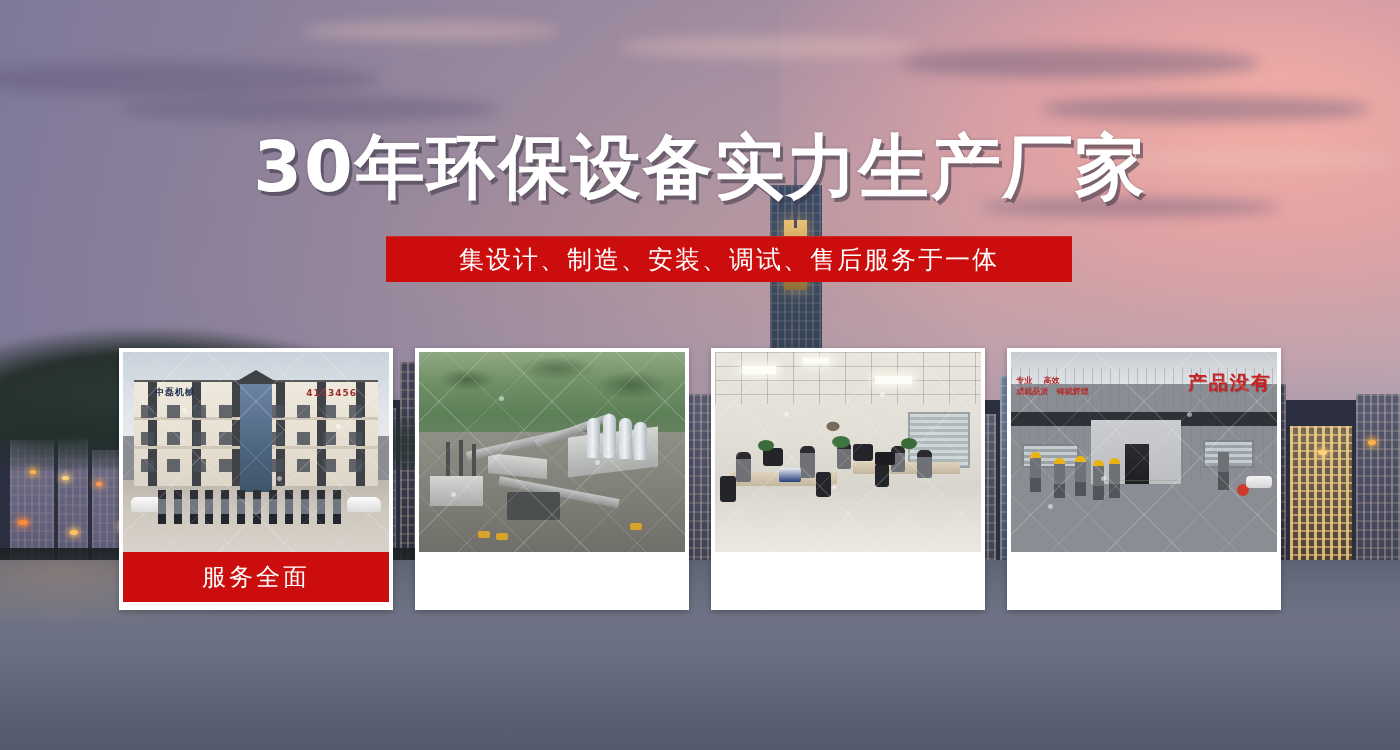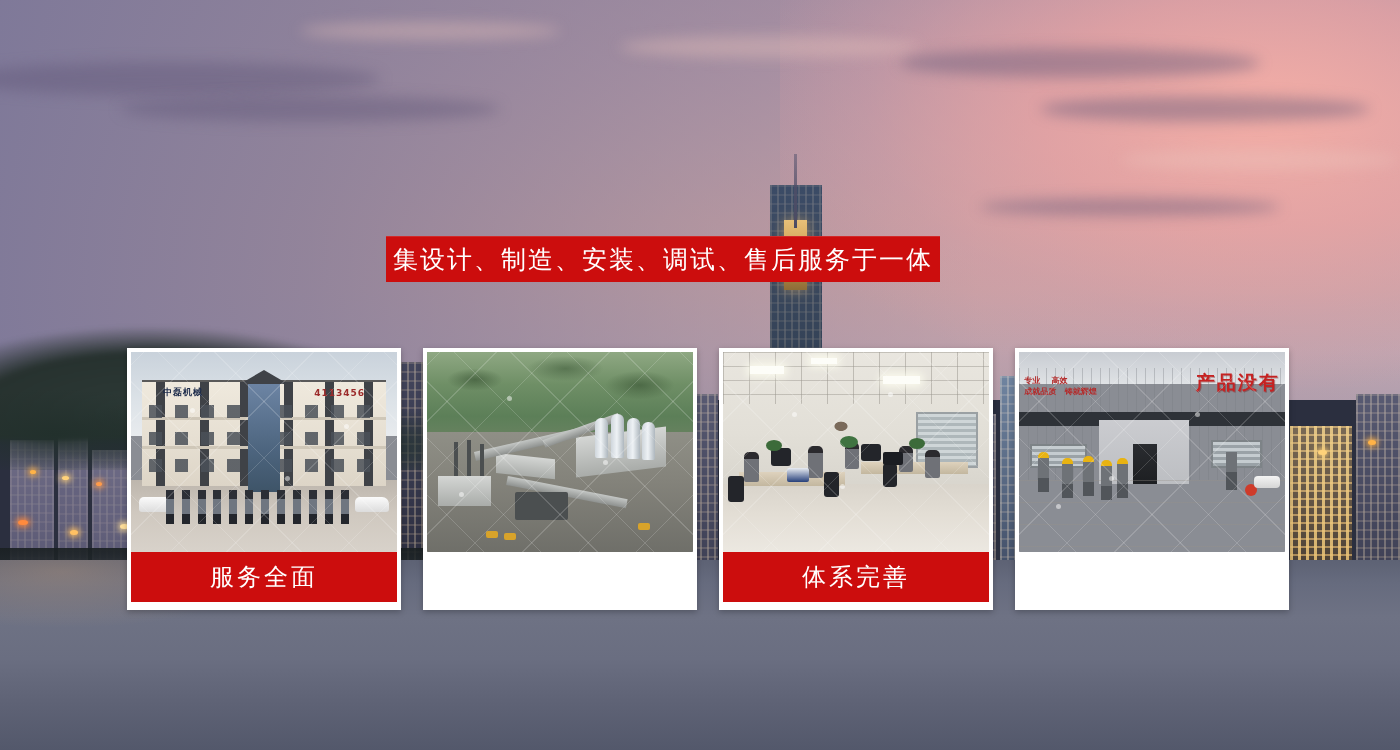--- a/index.html
+++ b/index.html
@@ -145,38 +145,38 @@
     letter-spacing: 2px;
     color: #ffffff;
     text-shadow: 3px 4px 0 rgba(58,52,70,0.55), 0 0 3px rgba(60,55,72,0.35);
     line-height: 1.12;
     white-space: nowrap;
   }
 
   
   .subbar {
     position: absolute; left: 386px; top: 236px;
-    width: 554px; height: 46px;
+    width: 686px; height: 46px;
     background: #cc0d0d;
     display: flex; align-items: center; justify-content: center;
     box-shadow: 0 1px 0 rgba(255,255,255,0.12) inset;
   }
   .subbar-text {
     color: #ffffff;
     font-size: 25px;
     font-weight: 500;
     letter-spacing: 2px;
     white-space: nowrap;
   }
 
   
   .cards {
     position: absolute; left: 119px; top: 348px;
     width: 1162px; height: 262px;
-    display: flex; justify-content: space-between; margin-left: 8px;
+    display: flex; justify-content: space-between;
   }
   .card {
     width: 274px;
     background: #ffffff;
     padding: 4px;
     box-sizing: border-box;
     display: flex; flex-direction: column;
     box-shadow: 0 2px 6px rgba(0,0,0,0.25);
   }
   .card-photo {
@@ -431,20 +431,21 @@
     <div class="lamp" style="left:1206px; top:444px; width:8px; height:5px; color:#ffda8c;"></div>
     <div class="lamp" style="left:1262px; top:436px; width:10px; height:5px; color:#ff9d45;"></div>
     <div class="lamp" style="left:1318px; top:450px; width:9px; height:5px; color:#ffd27a;"></div>
     <div class="lamp" style="left:1368px; top:440px; width:8px; height:5px; color:#ffb347;"></div>
   </div>
 
   <div class="shore"></div>
   <div class="water"></div>
   <div class="water-glow"></div>
 
+  <div class="headline">30年环保设备实力生产厂家</div>
 
   <div class="subbar">
     <span class="subbar-text">集设计、制造、安装、调试、售后服务于一体</span>
   </div>
 
   <div class="cards">
 
     <div class="card">
       <div class="card-photo">
         <div class="p1-sky"></div>
@@ -547,21 +548,20 @@
         <div style="position:absolute; left:60%; top:50%; width:20px; height:13px; background:#1b1d22; border-radius:2px;"></div>
         <div style="position:absolute; left:16%; top:44%; width:16px; height:11px; border-radius:50%; background:#3c6b3a;"></div>
         <div style="position:absolute; left:44%; top:42%; width:18px; height:12px; border-radius:50%; background:#3f7340;"></div>
         <div style="position:absolute; left:70%; top:43%; width:16px; height:11px; border-radius:50%; background:#3c6b3a;"></div>
         <div class="wm">
           <div class="wm-dot" style="left:26%; top:30%;"></div>
           <div class="wm-dot" style="left:62%; top:20%;"></div>
           <div class="wm-dot" style="left:44%; top:66%;"></div>
         </div>
       </div>
-      <div class="card-caption">体系完善</div>
     </div>
 
     <div class="card">
       <div class="card-photo">
         <div class="p4-sky"></div>
         <div class="p4-wall"></div>
         <div class="p4-redtext">产品没有</div>
         <div class="p4-redsmall">
           <span>专业</span>
           &nbsp;&nbsp;

